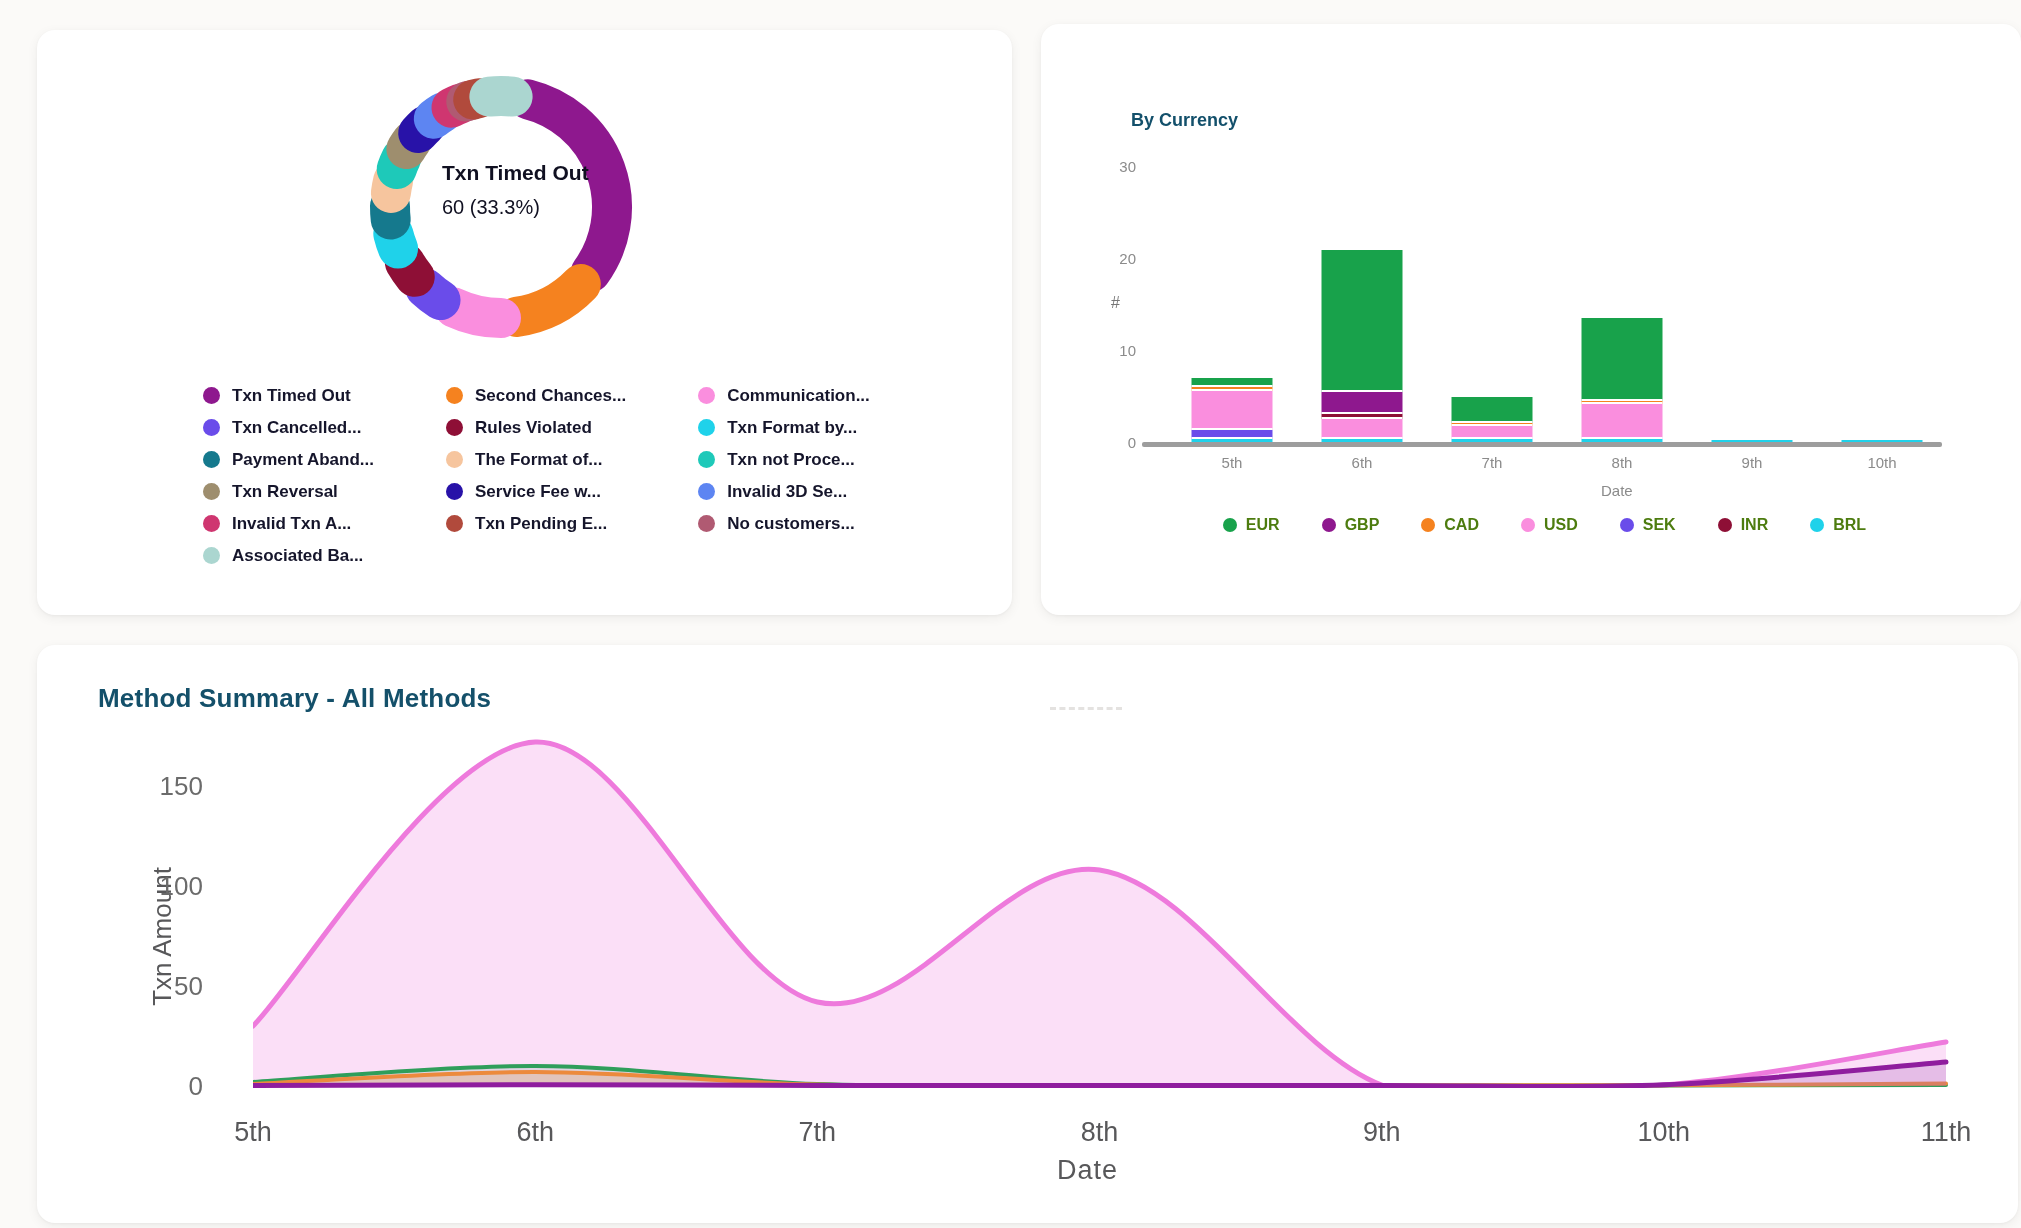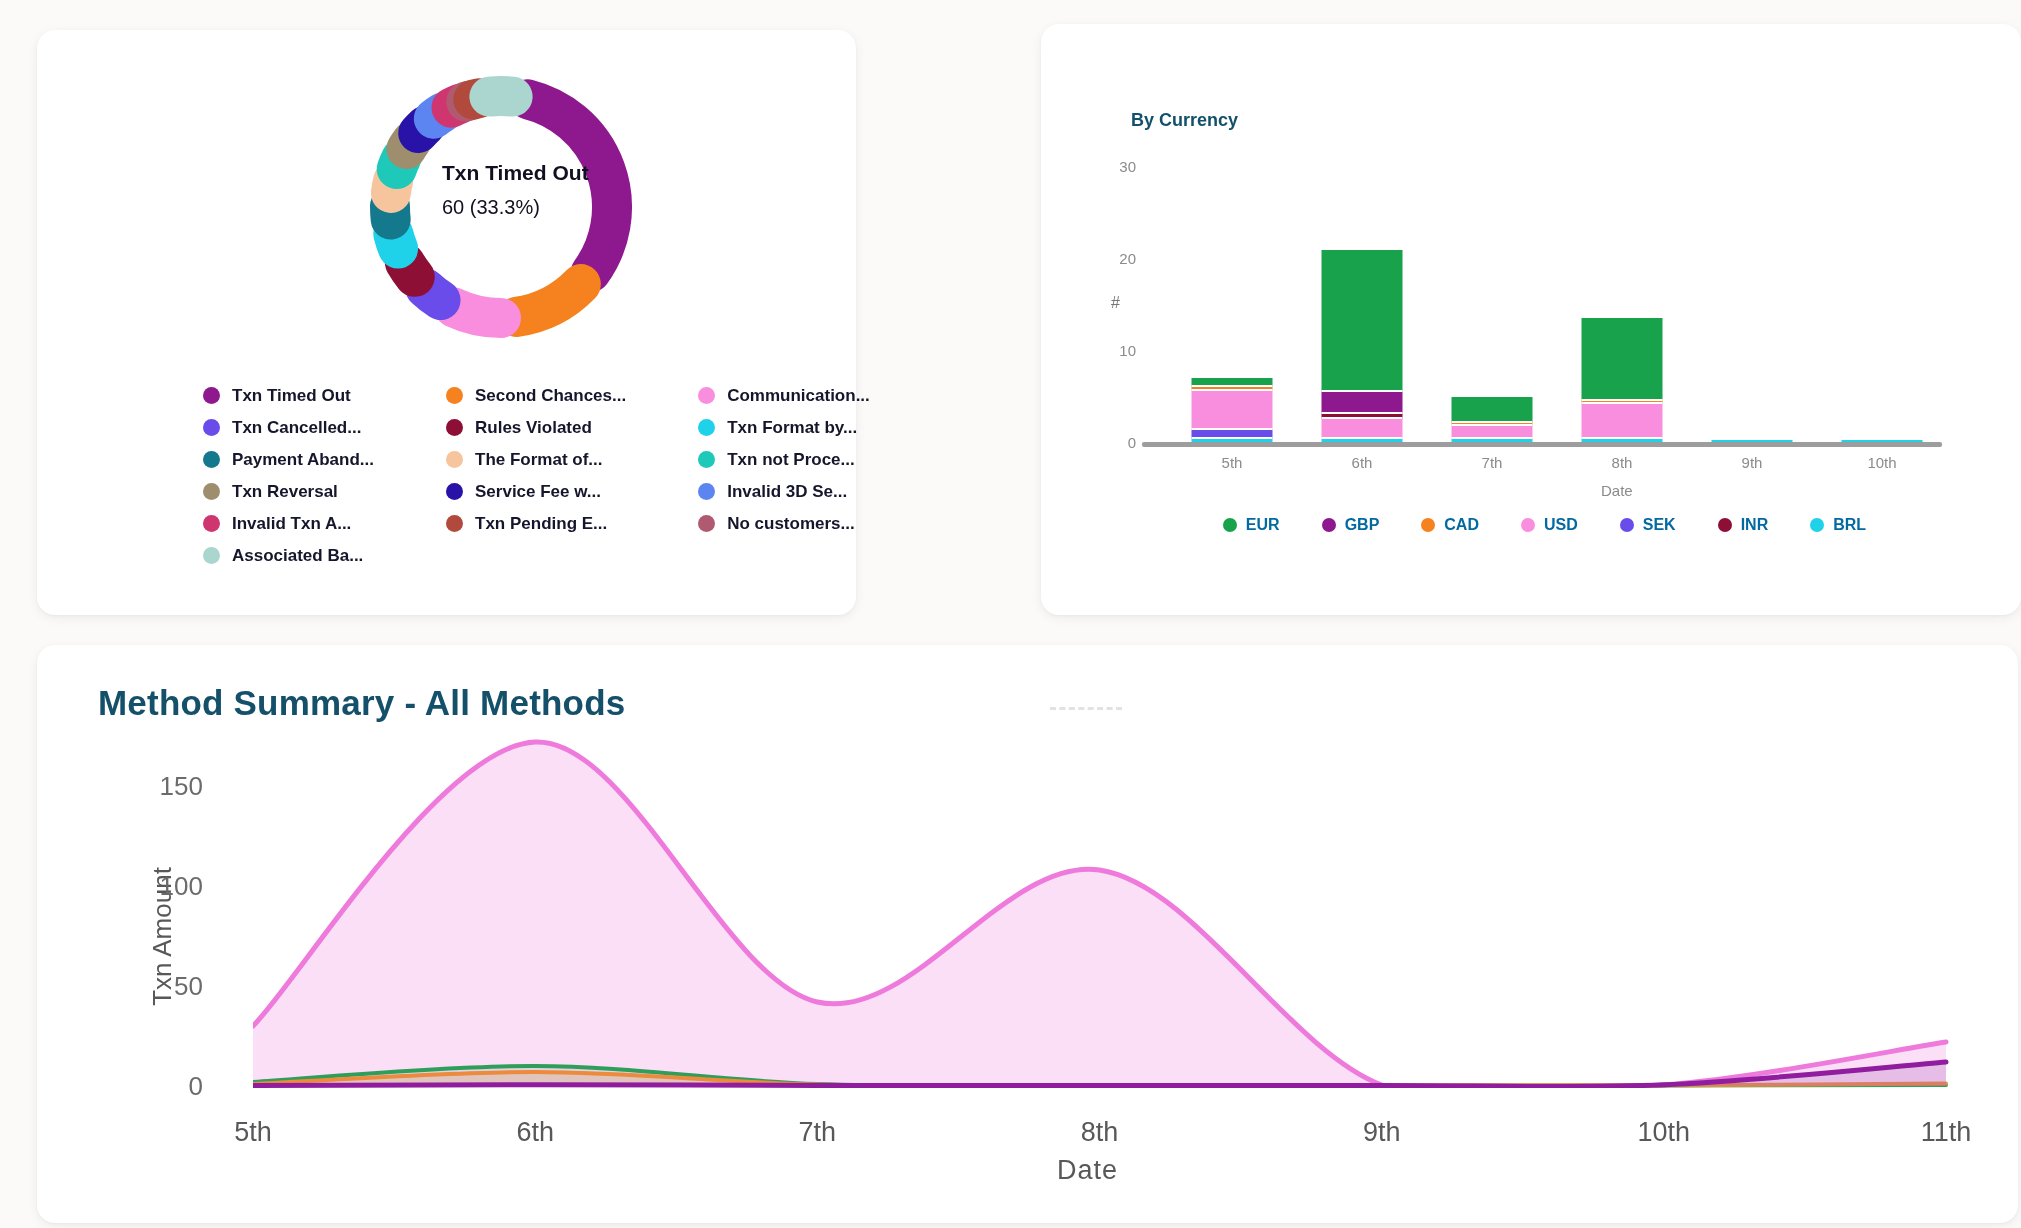--- a/index.html
+++ b/index.html
@@ -7,21 +7,21 @@
     width:2021px;height:1228px;position:relative;
     background:#fbfaf8;
     font-family:"Liberation Sans", sans-serif;
     color:#16162a;
     overflow:hidden;
   }
   .card{
     position:absolute;background:#fff;border-radius:18px;
     box-shadow:0 3px 12px rgba(0,0,0,.06), 0 1px 3px rgba(0,0,0,.04);
   }
-  #donut-card{left:37px;top:30px;width:775px;height:585px;padding-left:44px;}
+  #donut-card{left:37px;top:30px;width:975px;height:585px;}
   #bar-card{left:1041px;top:24px;width:980px;height:591px;}
   #area-card{left:37px;top:645px;width:1981px;height:578px;}
 
   
   #donut-wrap{position:absolute;left:324px;top:37px;width:280px;height:280px;}
   #donut-center{
     position:absolute;left:405px;top:128px;width:175px;
     text-align:left;
   }
   #donut-center .t{font-weight:bold;font-size:21px;line-height:30px;color:#101021;}
@@ -40,24 +40,24 @@
   #bar-baseline{position:absolute;left:101px;top:418px;width:800px;height:5px;background:#9d9d9d;border-radius:2px;}
   .bar-ytick{position:absolute;right:885px;transform:translateY(-50%);font-size:15px;color:#8b8b8b;}
   .bar-xtick{position:absolute;top:430px;transform:translateX(-50%);font-size:15px;color:#8b8b8b;}
   #bar-ylab{position:absolute;left:70px;top:270px;font-size:16px;color:#777;}
   #bar-xlab{position:absolute;left:560px;top:458px;font-size:15px;color:#8b8b8b;}
   .bar-col{position:absolute;bottom:0;width:81px;transform:translateX(-50%);display:flex;flex-direction:column-reverse;}
   .bar-seg{width:100%;box-shadow:0 -2px 0 #fff;}
   #bar-legend{position:absolute;left:111px;top:492px;width:785px;display:flex;justify-content:center;gap:42px;}
   .bleg{display:flex;align-items:center;gap:9px;cursor:pointer;}
   .bleg .dot{width:14px;height:14px;border-radius:50%;}
-  .bleg .lab{font-size:16px;font-weight:bold;color:#0369a1;}
+  .bleg .lab{font-size:16px;font-weight:bold;color:#4d7c0f;}
 
   
-  #area-title{position:absolute;left:61px;top:38px;font-size:35px;font-weight:bold;color:#14506a;letter-spacing:.2px;}
+  #area-title{position:absolute;left:61px;top:38px;font-size:26px;font-weight:bold;color:#14506a;letter-spacing:.2px;}
   #ghost-legend{position:absolute;left:1013px;top:62px;width:72px;height:0;border-top:3px dashed #e4e2e0;}
   #area-svg{position:absolute;left:216px;top:55px;}
   .area-ytick{position:absolute;transform:translateY(-50%);right:1815px;font-size:26px;color:#6b6b6b;}
   .area-xtick{position:absolute;top:472px;transform:translateX(-50%);font-size:27px;color:#58585a;}
   #area-ylab{
     position:absolute;left:56px;top:276px;font-size:26px;color:#58585a;
     transform:rotate(-90deg);transform-origin:center;white-space:nowrap;
   }
   #area-xlab{position:absolute;left:1020px;top:510px;font-size:27px;color:#58585a;letter-spacing:1px;}
 </style>

